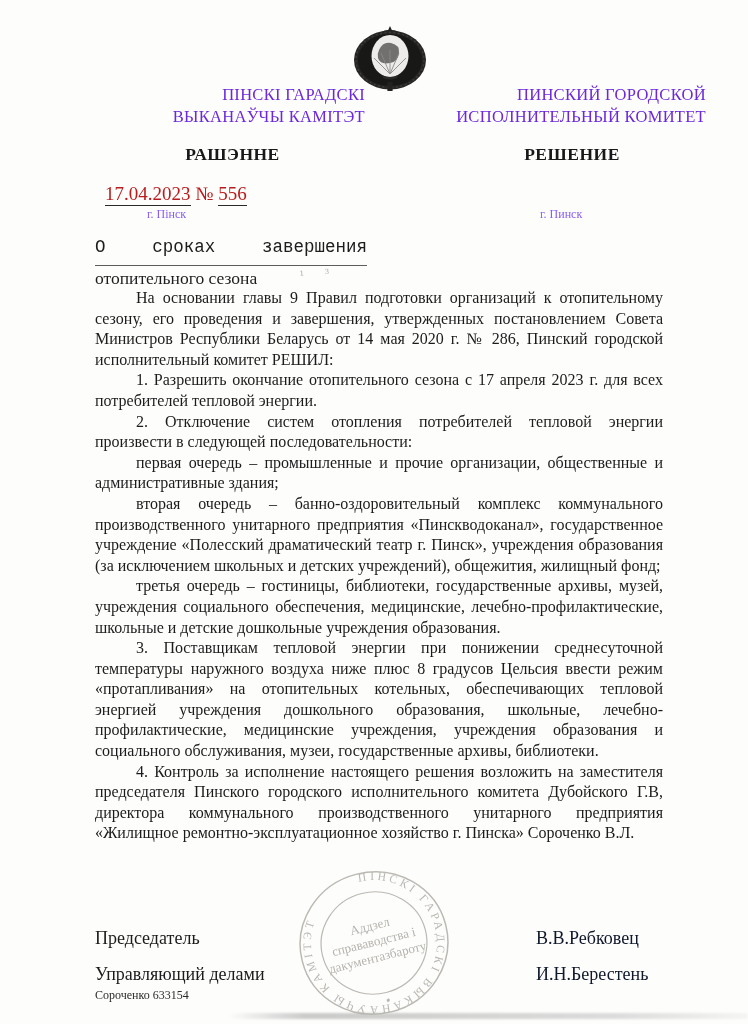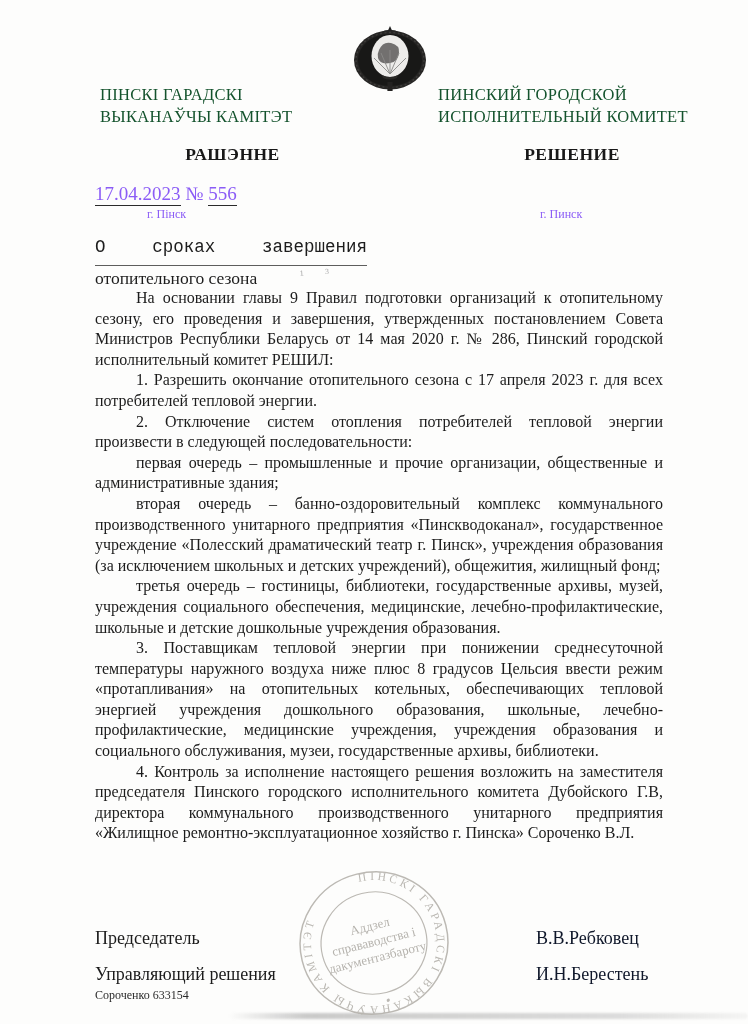--- a/index.html
+++ b/index.html
@@ -6,27 +6,27 @@
   .page{
     position:relative;
     width:748px;height:1024px;
     background:#fdfdfc;
     font-family:"Liberation Serif","DejaVu Serif",serif;
     color:#1d1d1d;
     overflow:hidden;
   }
   
   .emblem{position:absolute;left:352px;top:26px;width:76px;height:66px;}
-  .org{position:absolute;top:84px;text-align:left;font-size:16.5px;line-height:22px;letter-spacing:.3px;color:#14532d;}
+  .org{position:absolute;top:84px;text-align:right;font-size:16.5px;line-height:22px;letter-spacing:.3px;color:#6d28d9;}
   .org-left{left:100px;width:265px;}
   .org-right{left:438px;width:268px;}
   .doctype{position:absolute;top:144px;font-weight:bold;font-size:17.5px;letter-spacing:.5px;text-align:center;color:#181818;}
   .doctype-left{left:100px;width:265px;}
   .doctype-right{left:438px;width:268px;}
-  .dateline{position:absolute;left:95px;top:183px;font-size:19px;color:#8b5cf6;}
+  .dateline{position:absolute;left:105px;top:183px;font-size:19px;color:#b91c1c;}
   .u{border-bottom:1.6px solid #2a2a2a;padding-bottom:1px;}
   .city{position:absolute;top:207px;font-size:12px;color:#8b5cf6;}
   .city-left{left:147px;}
   .city-right{left:540px;}
   
   .subject{position:absolute;left:95px;top:237px;width:272px;font-size:17.5px;line-height:21px;color:#1d1d1d;}
   .subject .l1{text-align:justify;text-align-last:justify;border-bottom:1px solid rgba(40,40,40,.75);padding-bottom:7px;font-family:Liberation Mono, monospace;}
   .subject .l2{margin-top:2px;}
   .pencil{position:absolute;left:300px;top:266px;font-size:13px;color:#b9b9b9;transform:rotate(-4deg);letter-spacing:9px;}
   
@@ -117,19 +117,19 @@
       </text>
       <text x="84" y="64" text-anchor="middle" font-size="13" fill="#aeaba5" font-family="'Liberation Serif',serif">Аддзел</text>
       <text x="84" y="80" text-anchor="middle" font-size="13" fill="#aeaba5" font-family="'Liberation Serif',serif">справаводства і</text>
       <text x="84" y="96" text-anchor="middle" font-size="13" fill="#aeaba5" font-family="'Liberation Serif',serif">дакументазбароту</text>
       <circle cx="84" cy="136" r="1.6" fill="#b3b0aa"></circle>
     </g>
   </svg>
 
   <div class="sig-title row1">Председатель</div>
   <div class="sig-name row1">В.В.Ребковец</div>
-  <div class="sig-title row2">Управляющий решения</div>
+  <div class="sig-title row2">Управляющий делами</div>
   <div class="sig-name row2">И.Н.Берестень</div>
 
   <div class="executor">Сороченко 633154</div>
 
   <div class="artifact-bottom"></div>
 </div>
 
 </body></html>

